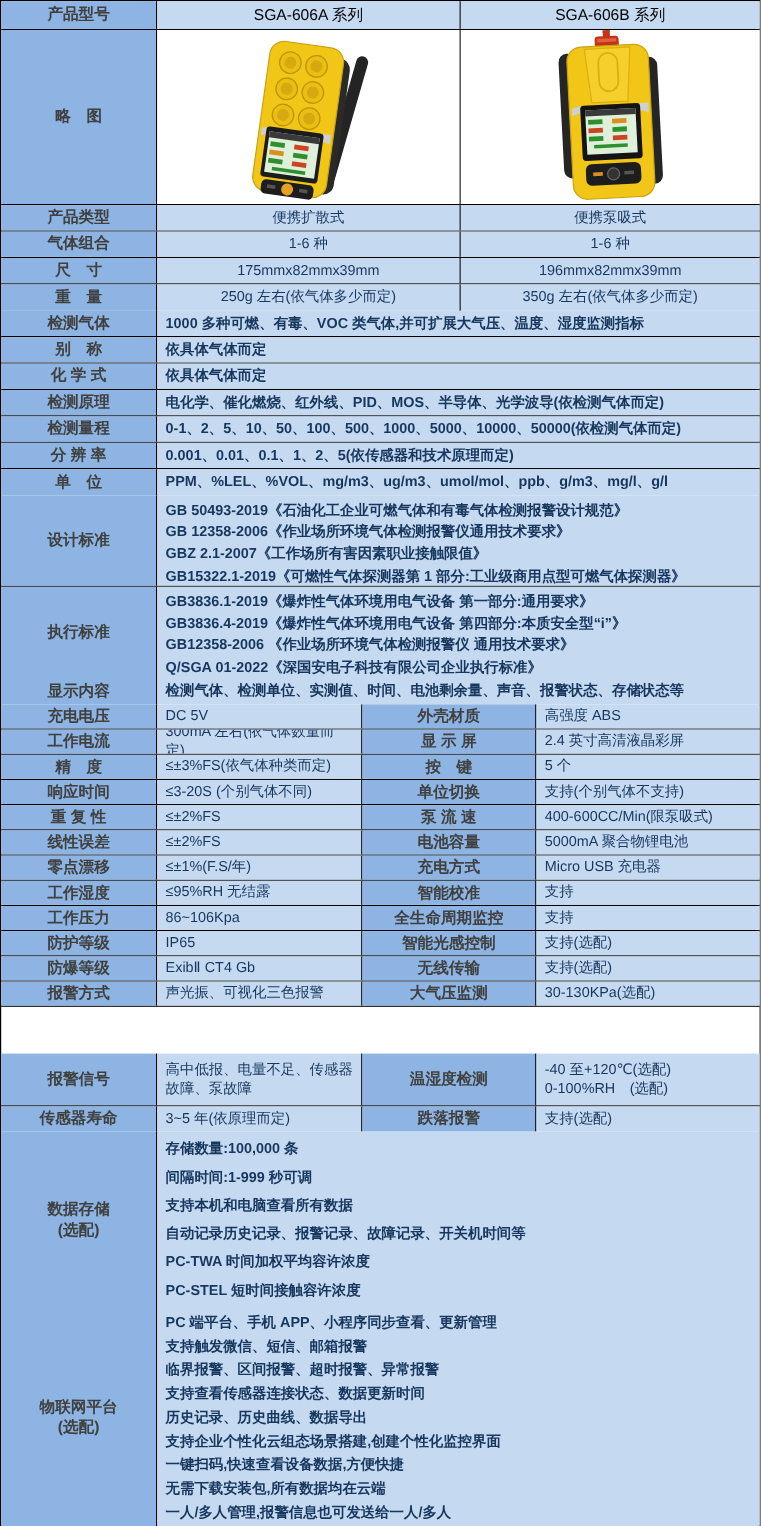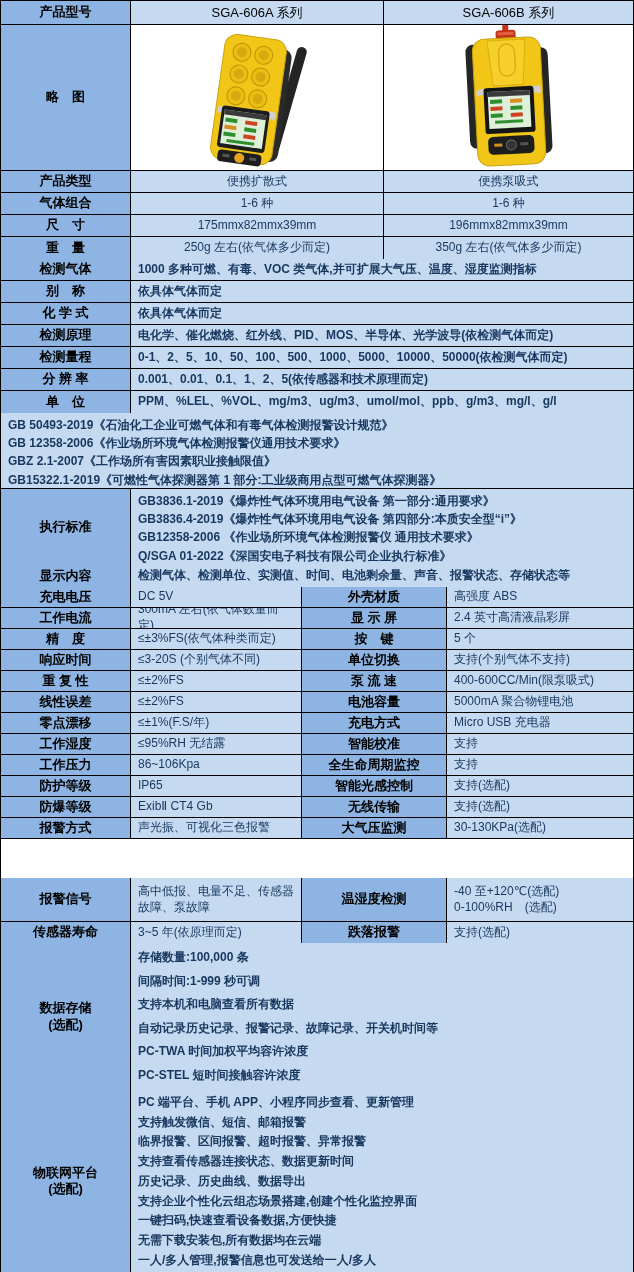--- a/index.html
+++ b/index.html
@@ -3,21 +3,21 @@
 <meta charset="utf-8">
 <style>
   * { margin:0; padding:0; box-sizing:border-box; }
   body { background:#ffffff; font-family:"Liberation Sans","DejaVu Sans",sans-serif; }
   .page { width:634px; height:1272px; background:#ffffff; overflow:hidden; }
   .tbl { width:634px; height:1272px; border:1px solid #000; display:flex; flex-direction:column; }
   .row { display:flex; flex-shrink:0; border-bottom:1px solid #000; }
   .row:last-child { border-bottom:none; }
   .cell { border-right:1px solid #000; overflow:hidden; display:flex; flex-direction:column; justify-content:center; }
   .cell:last-child { border-right:none; }
-  .lbl { background:#8DB4E2; color:#000000; font-weight:bold; font-size:13px;
+  .lbl { background:#8DB4E2; color:#404040; font-weight:bold; font-size:13px;
          text-align:center; align-items:center; line-height:1.25; padding:1px 2px; }
   .val { background:#C5D9F1; color:#17375E; font-size:12px; padding:1px 7px; line-height:1.3; }
   .valc { align-items:center; text-align:center; padding:5px 3px; }
   .imgcell { background:#ffffff; align-items:center; justify-content:center; padding:0; }
   .hdrval { background:#C5D9F1; color:#000; font-weight:normal; font-size:13px;
             align-items:center; text-align:center; }
   .prelines { white-space:pre-line; }
   .nowrap { white-space:nowrap; }
   .w-label { width:130px; flex-shrink:0; }
   .w-a { width:253px; flex-shrink:0; }
@@ -188,20 +188,21 @@
           <div class="cell lbl w-label">分 辨 率</div>
           <div class="cell val w-span nowrap">0.001、0.01、0.1、1、2、5(依传感器和技术原理而定)</div>
         </div>
         <div class="row h22">
           <div class="cell lbl w-label">单　位</div>
           <div class="cell val w-span nowrap">PPM、%LEL、%VOL、mg/m3、ug/m3、umol/mol、ppb、g/m3、mg/l、g/l</div>
         </div>
       </div>
     <div id="rows-standards">
         <div class="row h76">
+          <div class="cell lbl w-label">设计标准</div>
           <div class="cell val w-span lines lh19">
             <div class="line">GB 50493-2019《石油化工企业可燃气体和有毒气体检测报警设计规范》</div>
             <div class="line">GB 12358-2006《作业场所环境气体检测报警仪通用技术要求》</div>
             <div class="line">GBZ 2.1-2007《工作场所有害因素职业接触限值》</div>
             <div class="line">GB15322.1-2019《可燃性气体探测器第 1 部分:工业级商用点型可燃气体探测器》</div>
           </div>
         </div>
         <div class="row h76">
           <div class="cell lbl w-label">执行标准</div>
           <div class="cell val w-span lines lh19">

